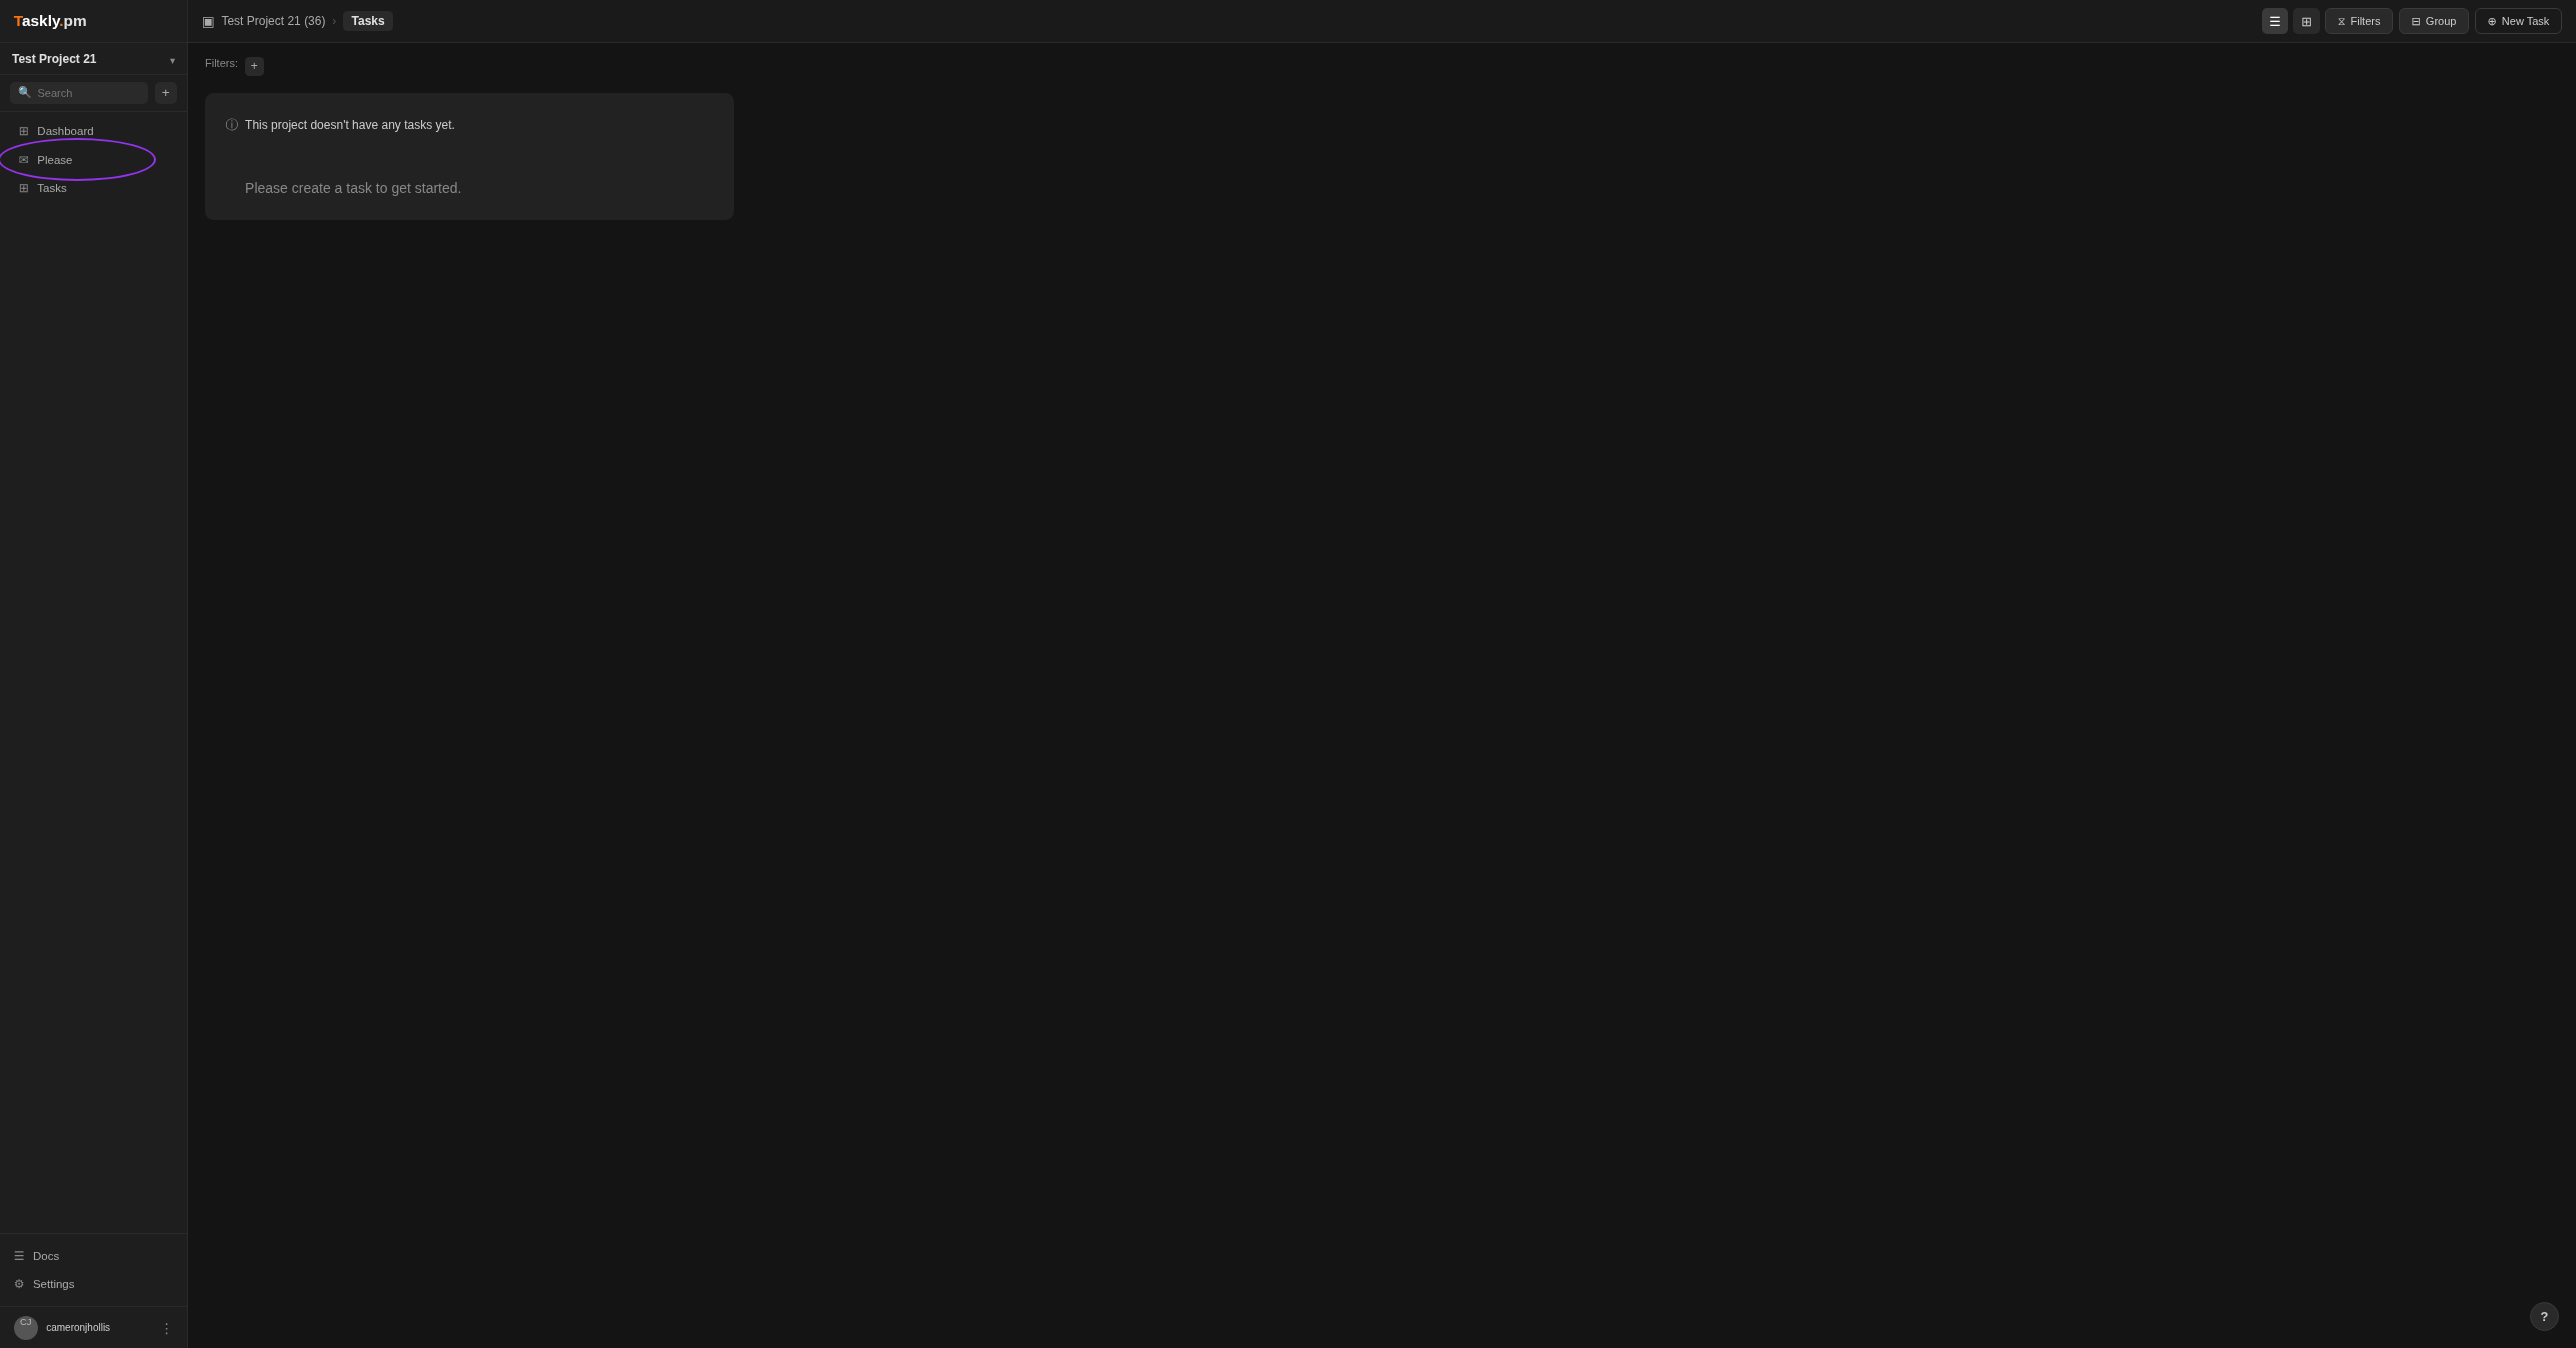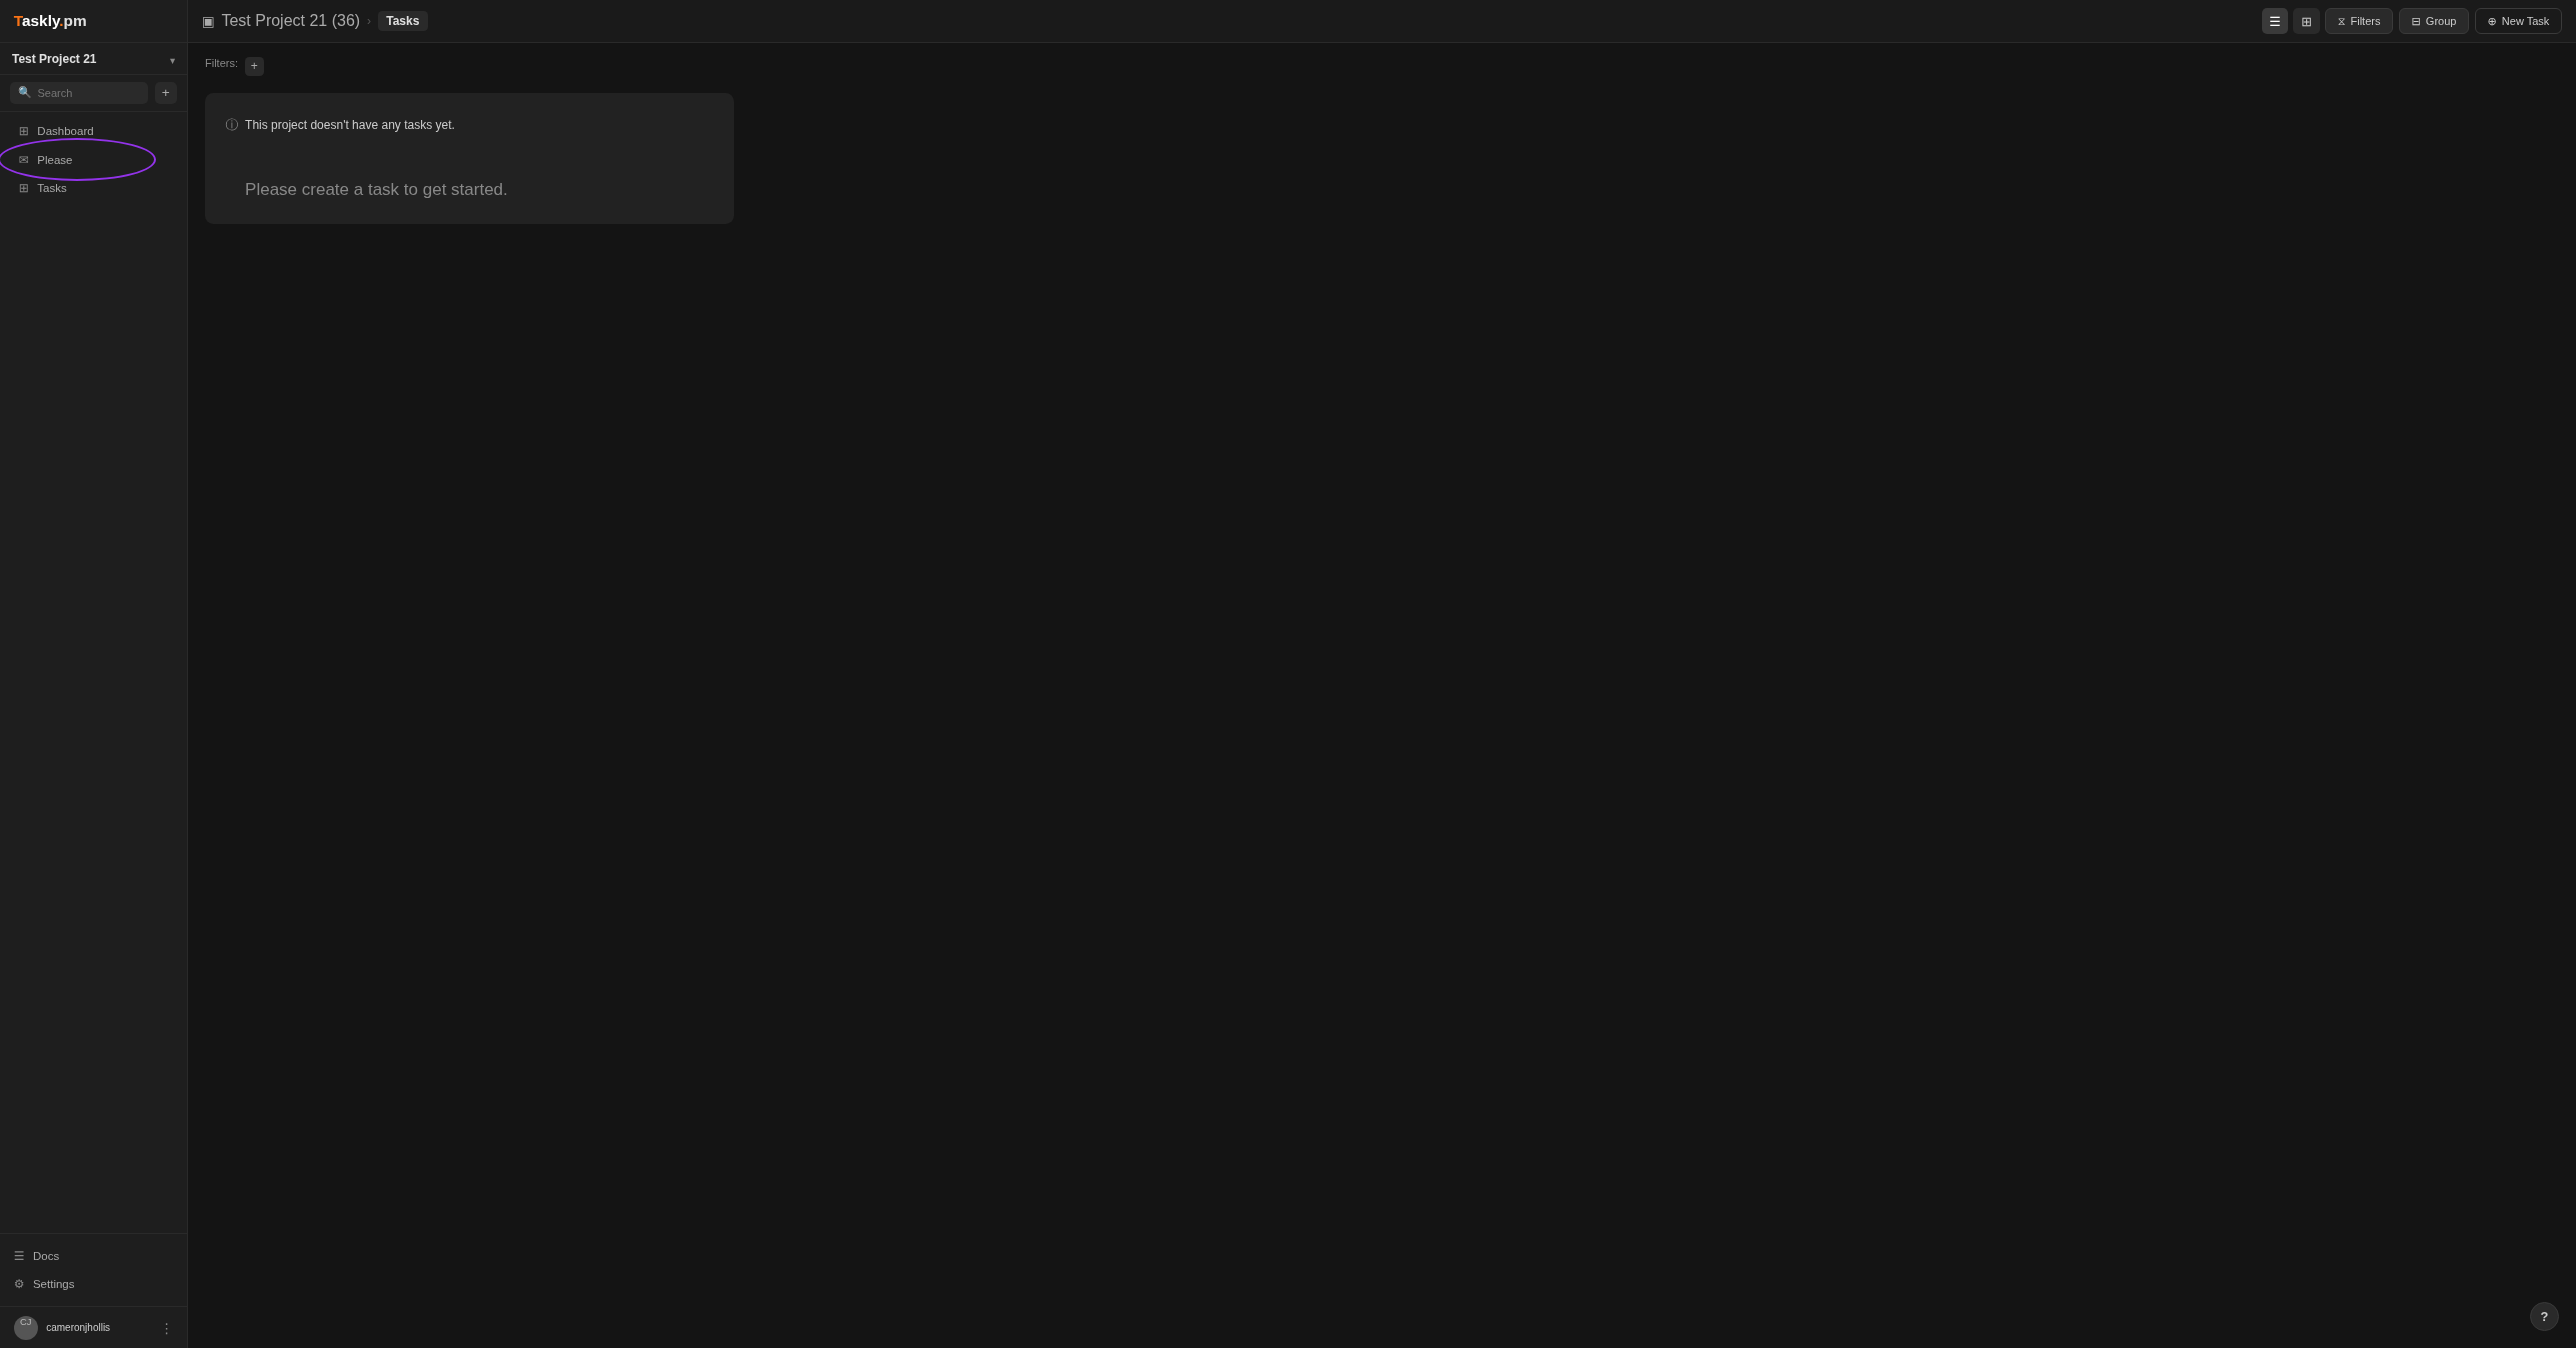--- a/index.html
+++ b/index.html
@@ -201,21 +201,21 @@
     .breadcrumb {
       display: flex;
       align-items: center;
       gap: 6.8px;
       font-size: 12px;
       color: #aaa;
     }
 
     .breadcrumb-icon { font-size: 13.7px; }
 
-    .breadcrumb-project { color: #aaa; font-size: 16px; }
+    .breadcrumb-project { color: #aaa; font-size: 12px; }
     .breadcrumb-sep { color: #555; }
     .breadcrumb-current {
       color: #e0e0e0;
       font-weight: 600;
       font-size: 12px;
       background: #2a2a2a;
       padding: 2.6px 8.5px;
       border-radius: 4.3px;
     }
 
@@ -313,21 +313,21 @@
       align-items: center;
       gap: 6.8px;
       font-size: 12px;
       color: #ccc;
       margin-bottom: 8.5px;
     }
 
     .info-icon { color: #888; font-size: 12.8px; }
 
     .empty-state-sub {
-      font-size: 17px;
+      font-size: 14px;
       color: #888;
       padding-left: 19.6px;
       margin-top: 46px;
     }
 
     
     .help-btn {
       position: fixed;
       bottom: 17px;
       right: 17px;

